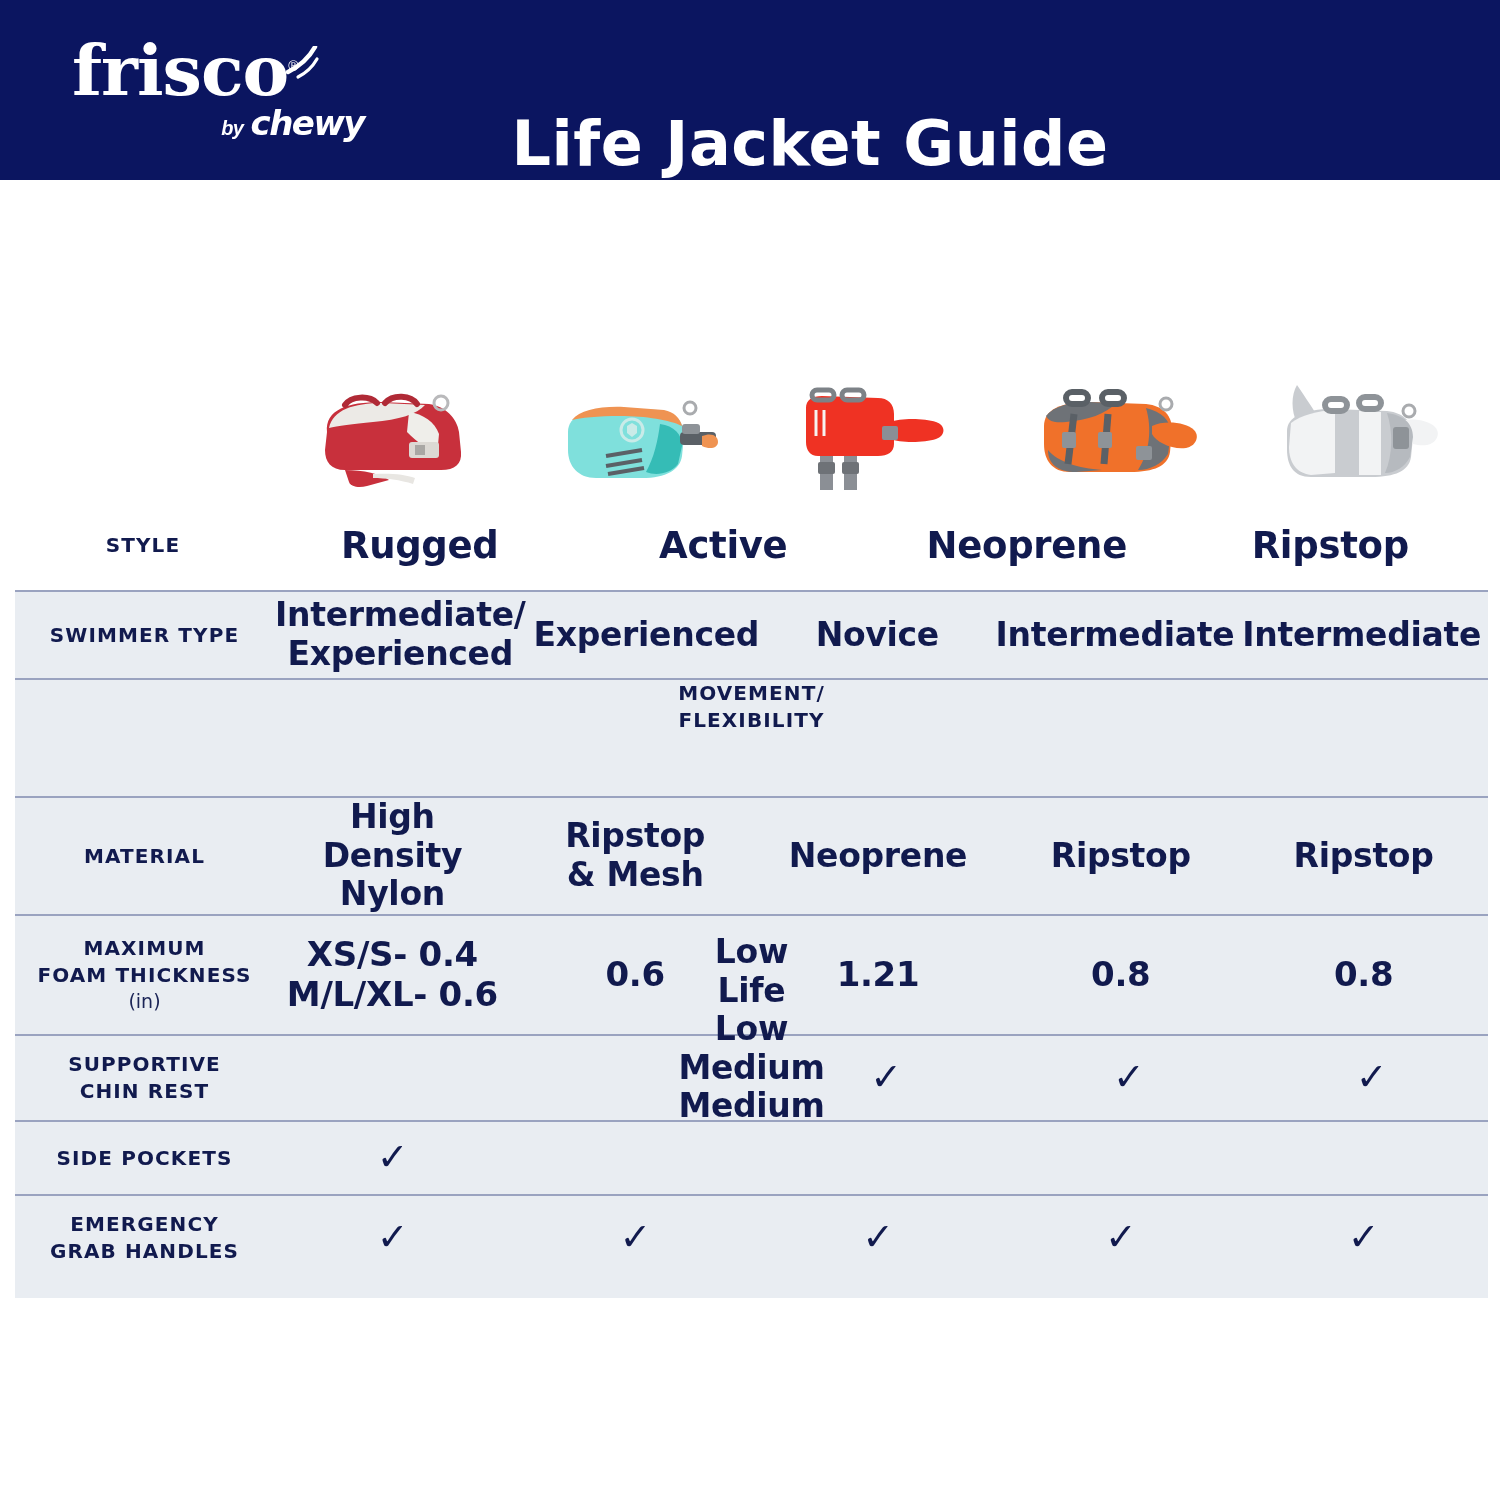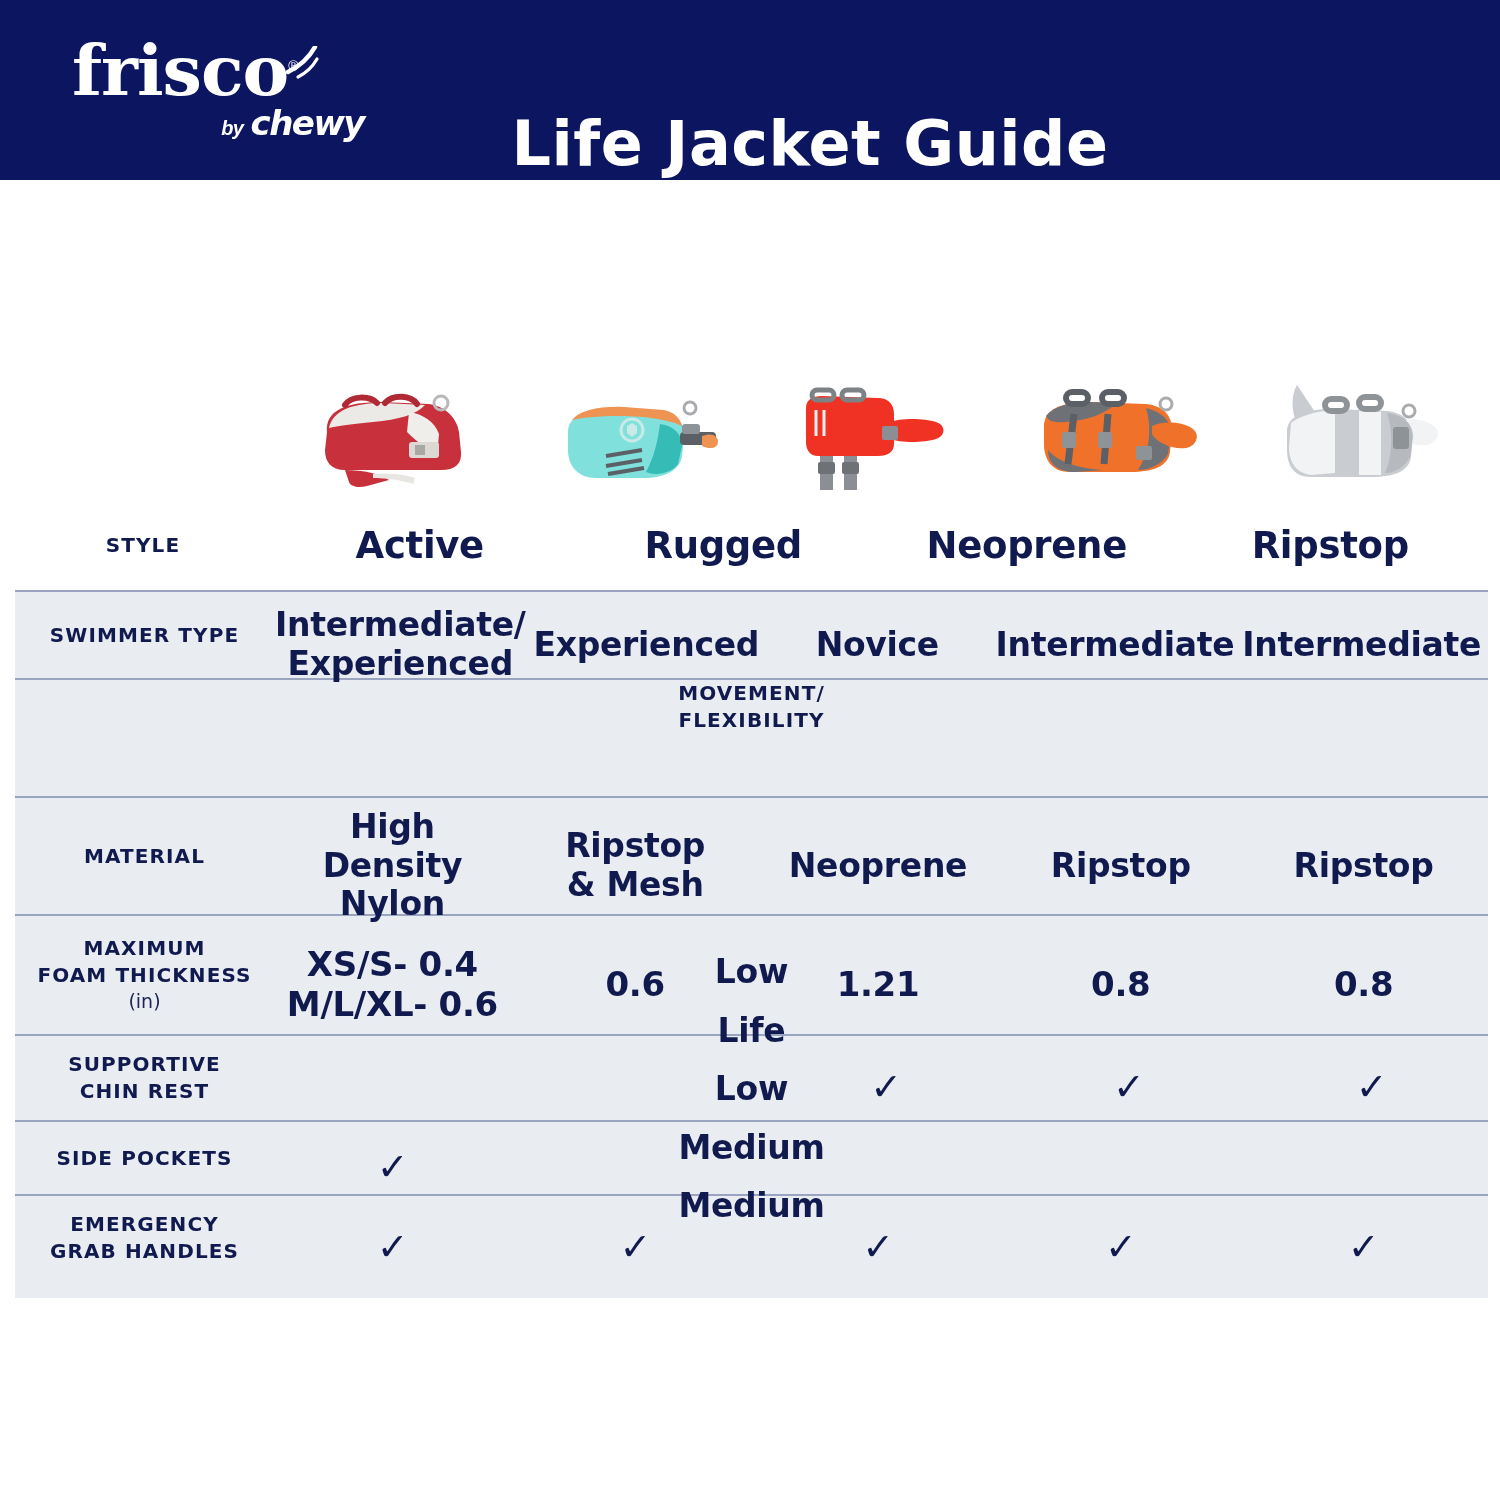--- a/index.html
+++ b/index.html
@@ -167,21 +167,20 @@
     flex: 1 1 0;
     text-align: center;
     color: #111a4e;
     font-family: "DejaVu Sans", sans-serif;
     font-weight: bold;
     font-size: 33px;
     line-height: 1.17;
     letter-spacing: -0.3px;
     padding: 0 4px;
     box-sizing: border-box;
-    margin-top: 20px;
   }
   .tcell.num {
     font-size: 34px;
   }
   .tcell.wide {
     font-size: 33px;
   }
   .check {
     color: #111a4e;
     font-family: "DejaVu Sans", sans-serif;
@@ -303,24 +302,24 @@
       <circle cx="146" cy="46" r="6" fill="none" stroke="#a9abae" stroke-width="3"></circle>
     </svg>
   </div>
 </div>
 
 <div class="style-row">
   <div class="style-label-cell">
     <span class="row-label">STYLE</span>
   </div>
   <div class="style-cell">
+    <span class="style-name">Rugged</span>
+  </div>
+  <div class="style-cell">
     <span class="style-name">Active</span>
-  </div>
-  <div class="style-cell">
-    <span class="style-name">Rugged</span>
   </div>
   <div class="style-cell">
     <span class="style-name">Neoprene</span>
   </div>
   <div class="style-cell">
     <span class="style-name">Ripstop</span>
   </div>
 </div>
 
 <div class="table">

